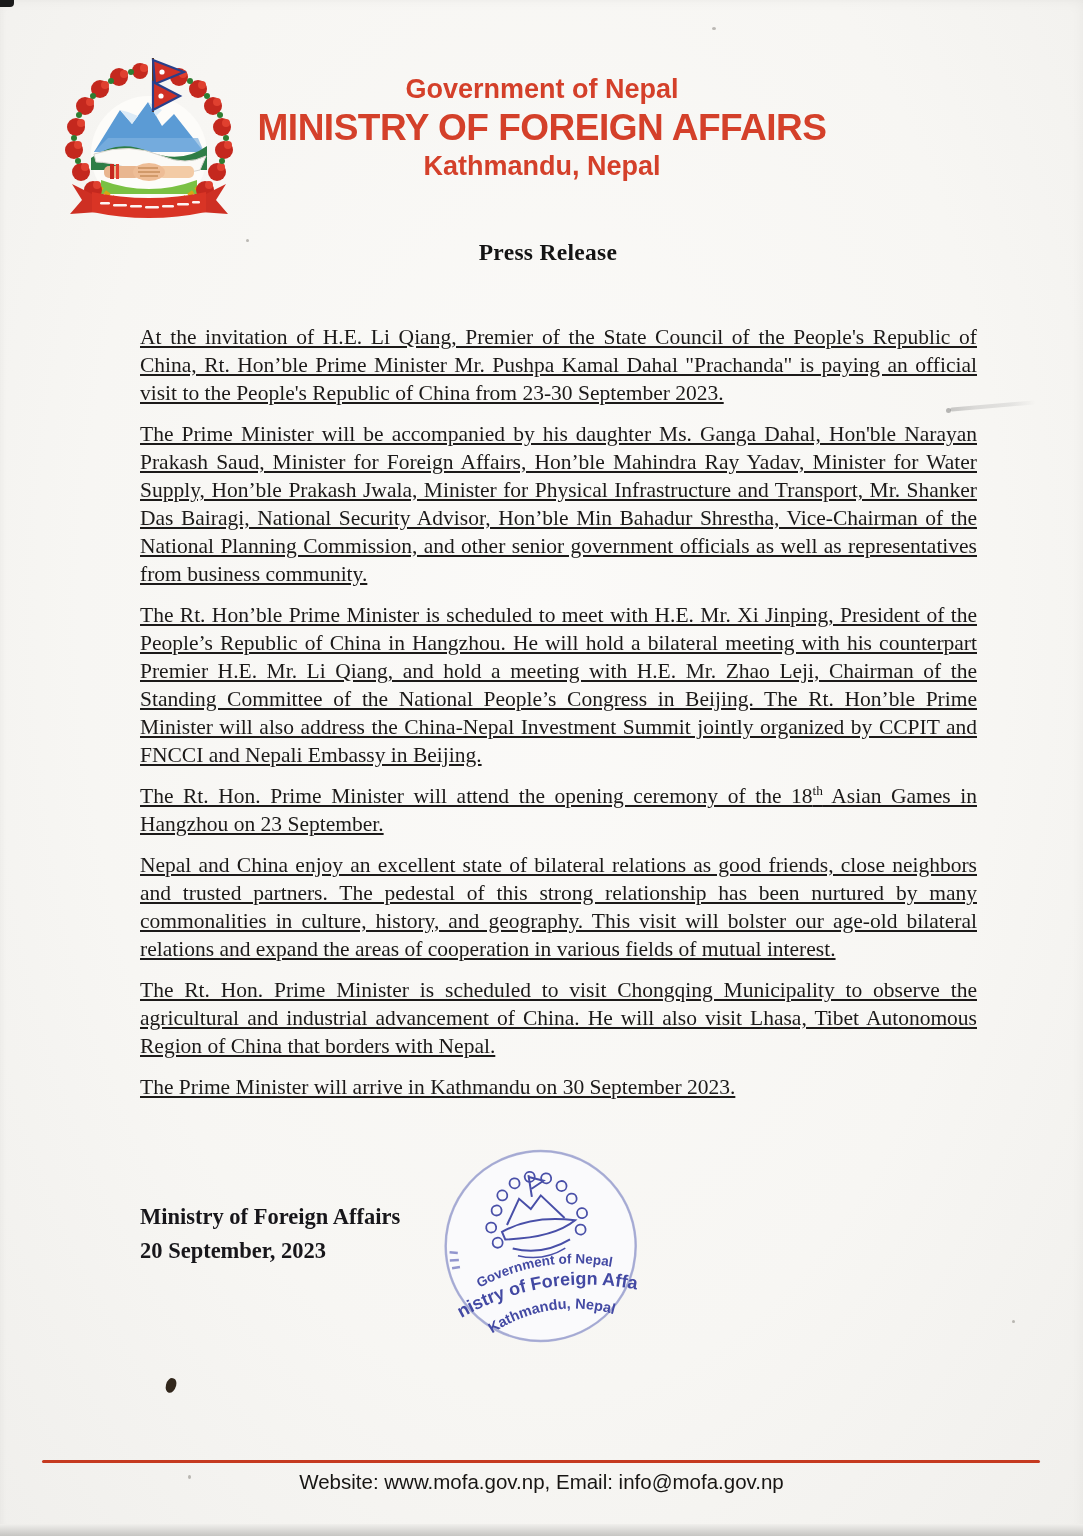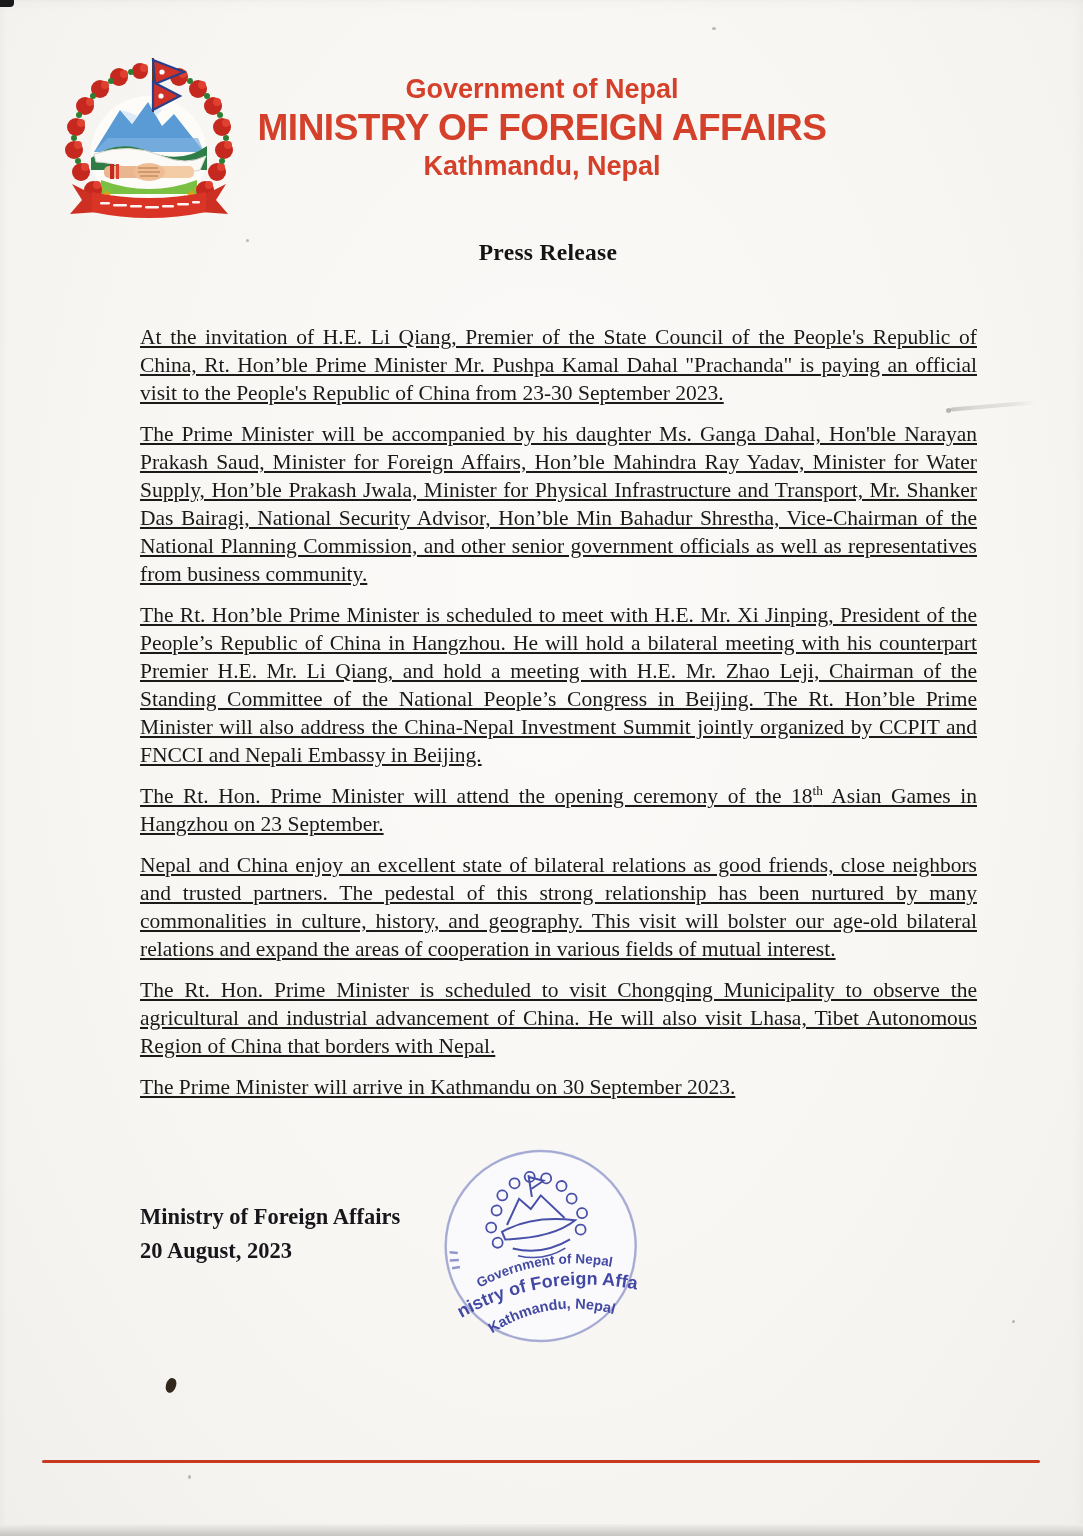--- a/index.html
+++ b/index.html
@@ -168,21 +168,21 @@
     <p>The Prime Minister will be accompanied by his daughter Ms. Ganga Dahal, Hon'ble Narayan Prakash Saud, Minister for Foreign Affairs, Hon’ble Mahindra Ray Yadav, Minister for Water Supply, Hon’ble Prakash Jwala, Minister for Physical Infrastructure and Transport, Mr. Shanker Das Bairagi, National Security Advisor, Hon’ble Min Bahadur Shrestha, Vice-Chairman of the National Planning Commission, and other senior government officials as well as representatives from business community.</p>
     <p>The Rt. Hon’ble Prime Minister is scheduled to meet with H.E. Mr. Xi Jinping, President of the People’s Republic of China in Hangzhou. He will hold a bilateral meeting with his counterpart Premier H.E. Mr. Li Qiang, and hold a meeting with H.E. Mr. Zhao Leji, Chairman of the Standing Committee of the National People’s Congress in Beijing. The Rt. Hon’ble Prime Minister will also address the China-Nepal Investment Summit jointly organized by CCPIT and FNCCI and Nepali Embassy in Beijing.</p>
     <p><span>The Rt. Hon. Prime Minister will attend the opening ceremony of the 18</span><sup>th</sup><span> Asian Games in Hangzhou on 23 September.</span></p>
     <p>Nepal and China enjoy an excellent state of bilateral relations as good friends, close neighbors and trusted partners. The pedestal of this strong relationship has been nurtured by many commonalities in culture, history, and geography. This visit will bolster our age-old bilateral relations and expand the areas of cooperation in various fields of mutual interest.</p>
     <p>The Rt. Hon. Prime Minister is scheduled to visit Chongqing Municipality to observe the agricultural and industrial advancement of China. He will also visit Lhasa, Tibet Autonomous Region of China that borders with Nepal.</p>
     <p>The Prime Minister will arrive in Kathmandu on 30 September 2023.</p>
   </div>
 
   <div class="signature">
     <div>Ministry of Foreign Affairs</div>
-    <div>20 August, 2023</div>
+    <div>20 September, 2023</div>
   </div>
 
   <svg class="stamp" viewBox="0 0 216 204" aria-hidden="true">
     <g transform="rotate(-9 108 102)">
       <circle cx="108" cy="100" r="95" fill="#fbfbfd" stroke="#a9aed6" stroke-width="2.5"></circle>
       <circle cx="108" cy="100" r="95" fill="none" stroke="#8f95cc" stroke-width="1" opacity="0.5"></circle>
 
       <path d="M17,92 l8,2 M16,100 l9,1 M17,108 l8,0" stroke="#5a60b5" stroke-width="2.5" opacity="0.7" fill="none"></path>
 
       <g stroke="#3a41a2" fill="none" stroke-width="2">
@@ -214,20 +214,21 @@
       <g font-family="Liberation Sans, sans-serif" font-weight="bold" fill="#343b9d">
         <text font-size="13.5"><textPath href="#arcSmall" startOffset="50%" text-anchor="middle">Government of Nepal</textPath></text>
         <text font-size="18"><textPath href="#arcBig" startOffset="50%" text-anchor="middle">Ministry of Foreign Affairs</textPath></text>
         <text font-size="14.5"><textPath href="#arcLow" startOffset="50%" text-anchor="middle">Kathmandu, Nepal</textPath></text>
       </g>
     </g>
   </svg>
 
   <div class="footer-rule"></div>
   <div class="footer-text">
+    <div>Website: www.mofa.gov.np, Email: info@mofa.gov.np</div>
   </div>
 
   <div class="corner-mark"></div>
   <div class="ink-blot"></div>
   <div class="pencil-smudge"></div>
   <div class="pencil-dot"></div>
   <div class="speck" style="left:246px;top:239px;width:3px;height:3px;"></div>
   <div class="speck" style="left:712px;top:27px;width:4px;height:3px;"></div>
   <div class="speck" style="left:188px;top:1475px;width:3px;height:4px;"></div>
   <div class="speck" style="left:1012px;top:1320px;width:3px;height:3px;"></div>

